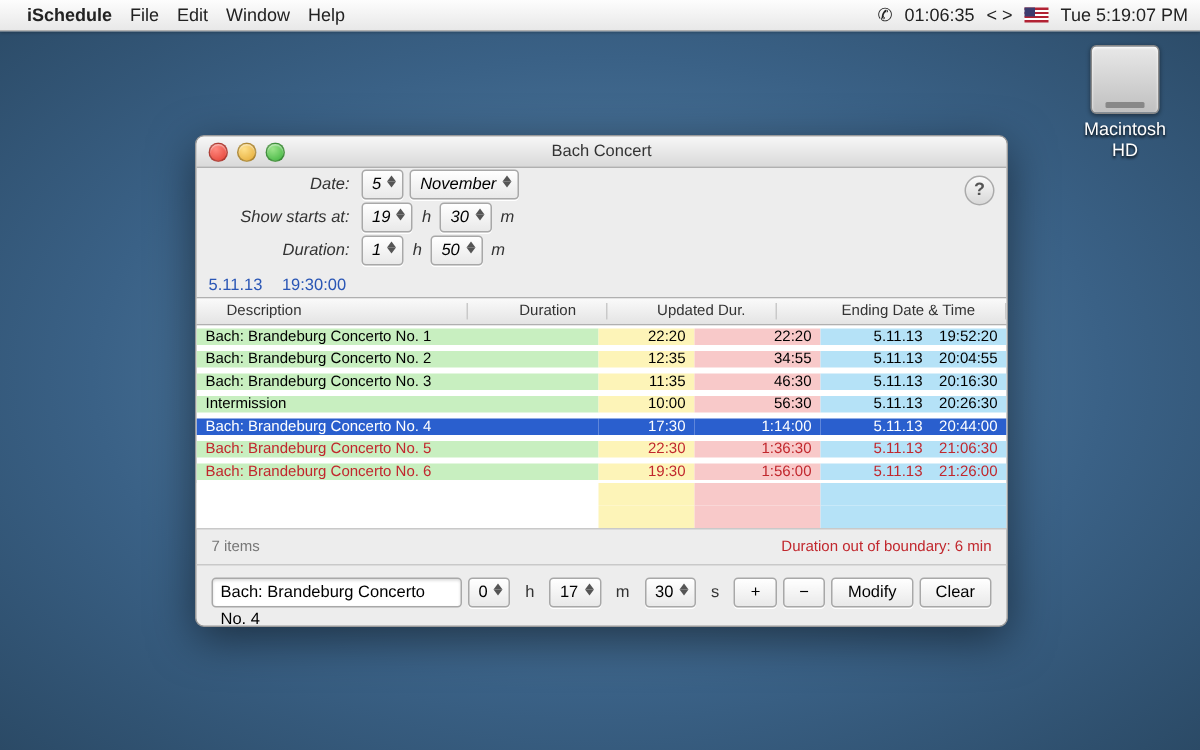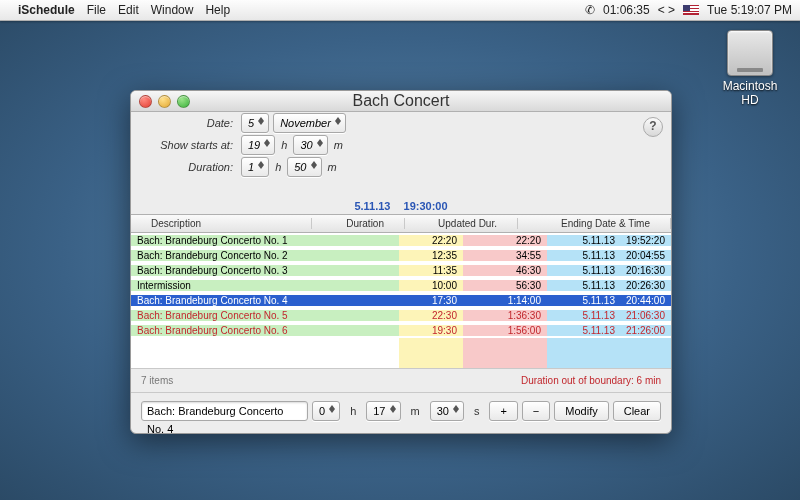--- a/index.html
+++ b/index.html
@@ -21,33 +21,33 @@
   .drive .icon::after { content:""; position:absolute; bottom:3px; left:50%; transform:translateX(-50%); width:26px; height:4px; background:#888; border-radius:1px; }
 
   
   .window { position:absolute; left:130px; top:90px; width:540px; background:#ededed; border:1px solid #9a9a9a; border-radius:6px; box-shadow:0 8px 30px rgba(0,0,0,.5); overflow:hidden; }
   .titlebar { height:20px; background:linear-gradient(#f7f7f7,#d9d9d9); border-bottom:1px solid #b0b0b0; display:flex; align-items:center; position:relative; }
   .traffic { display:flex; gap:6px; padding-left:8px; }
   .tlight { width:11px; height:11px; border-radius:50%; border:1px solid rgba(0,0,0,.25); box-shadow:inset 0 1px 1px rgba(255,255,255,.5); }
   .tlight.red{background:radial-gradient(circle at 35% 30%,#ff8a80,#e33e32);} 
   .tlight.yellow{background:radial-gradient(circle at 35% 30%,#ffe08a,#e3a832);} 
   .tlight.green{background:radial-gradient(circle at 35% 30%,#9be48a,#3bb23b);} 
-  .titlebar .title { position:absolute; left:0; right:0; text-align:center; font-size:16px; color:#333; }
+  .titlebar .title { position:absolute; left:0; right:0; text-align:center; font-size:11px; color:#333; }
   .help { position:absolute; right:8px; top:26px; width:18px; height:18px; border-radius:50%; background:linear-gradient(#fafafa,#d8d8d8); border:1px solid #aaa; text-align:center; line-height:17px; font-size:12px; color:#555; font-weight:bold; }
 
   .form { padding:0 12px 6px;font-style:italic; }
   .row { display:flex; align-items:center; height:22px; }
   .row .label { width:90px; text-align:right; padding-right:8px; color:#333; }
   .sel, .btn { background:linear-gradient(#fff,#e9e9e9); border:1px solid #a8a8a8; border-radius:3px; height:18px; box-shadow:0 1px 0 #fff; font-size:11px; display:inline-flex; align-items:center; }
   .sel { padding:0 14px 0 6px; position:relative; margin-right:4px; }
   .sel::after { content:""; position:absolute; right:4px; top:50%; transform:translateY(-50%); width:0; height:0; border-left:3px solid transparent; border-right:3px solid transparent; border-top:4px solid #555; }
   .sel::before { content:""; position:absolute; right:4px; top:3px; width:0; height:0; border-left:3px solid transparent; border-right:3px solid transparent; border-bottom:4px solid #555; }
   .unit { margin:0 6px 0 2px; color:#333; }
 
-  .datehdr { text-align:center; padding:0 8px 2px; color:#2a56b5; font-weight:bold; font-size:11px;margin-top:16px; }
+  .datehdr { text-align:left; padding:0 8px 2px; color:#2a56b5; font-weight:normal; font-size:11px; }
   .datehdr span:last-child { margin-left:10px; }
 
   
   .table { border-top:1px solid #b0b0b0; }
   .thead { display:flex; background:linear-gradient(#fafafa,#e4e4e4); border-bottom:1px solid #b0b0b0; height:17px; align-items:center; font-size:10px; color:#333; }
   .thead > div { padding:0 20px; border-right:1px solid #c9c9c9; }
   .col-desc { flex:1; }
   .col-dur { width:52px; text-align:right; }
   .col-upd { width:72px; text-align:right; }
   .col-end { width:112px; text-align:right; }

